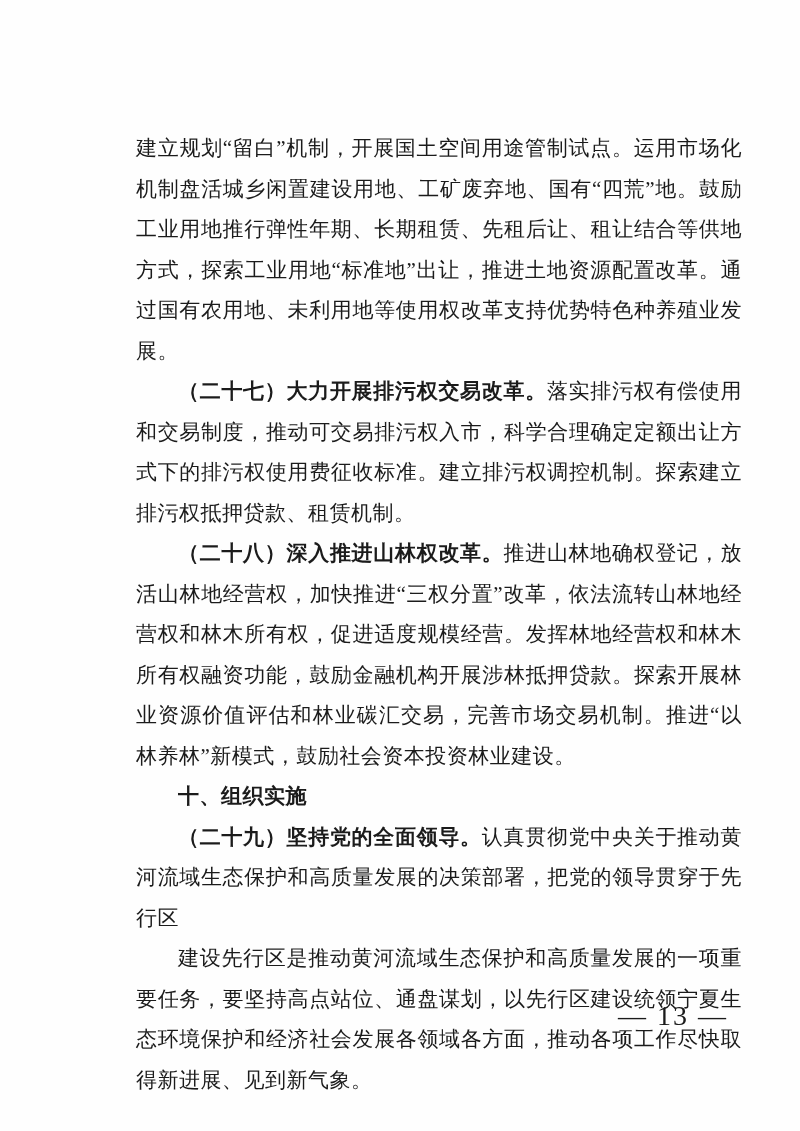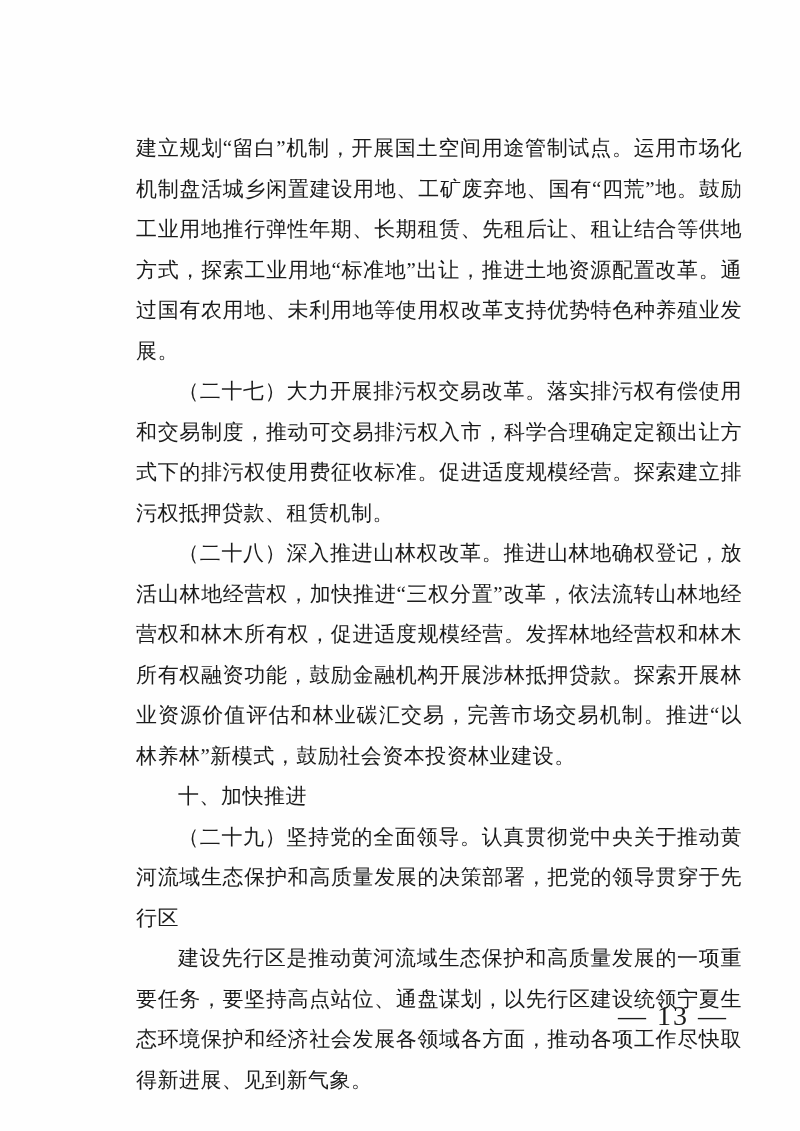--- a/index.html
+++ b/index.html
@@ -32,21 +32,21 @@
     letter-spacing: 0.5px;
   }
   .doc-body p {
     margin: 0;
     padding: 0;
   }
   .para.indent {
     text-indent: 2em;
   }
   .bold {
-    font-weight: 400;
+    font-weight: 700;
   }
   .heading {
     text-indent: 2em;
     font-family: "Liberation Sans", "DejaVu Sans", sans-serif;
     font-weight: 700;
     font-size: 21px;
   }
   .page-number {
     position: absolute;
     top: 1000px;
@@ -55,20 +55,20 @@
     letter-spacing: 2px;
     font-family: "Liberation Serif", "DejaVu Serif", serif;
   }
 </style>
 </head>
 <body style="background: rgb(254, 254, 254); color: rgb(27, 27, 27);">
 
 <div class="page">
   <main class="doc-body">
       <p class="para"><span>建立规划“留白”机制，开展国土空间用途管制试点。运用市场化机制盘活城乡闲置建设用地、工矿废弃地、国有“四荒”地。鼓励工业用地推行弹性年期、长期租赁、先租后让、租让结合等供地方式，探索工业用地“标准地”出让，推进土地资源配置改革。通过国有农用地、未利用地等使用权改革支持优势特色种养殖业发展。</span></p>
-      <p class="para indent"><span class="bold">（二十七）大力开展排污权交易改革。</span><span>落实排污权有偿使用和交易制度，推动可交易排污权入市，科学合理确定定额出让方式下的排污权使用费征收标准。促进适度规模经营。探索建立排污权抵押贷款、租赁机制。</span></p>
+      <p class="para indent"><span class="bold">（二十七）大力开展排污权交易改革。</span><span>落实排污权有偿使用和交易制度，推动可交易排污权入市，科学合理确定定额出让方式下的排污权使用费征收标准。建立排污权调控机制。探索建立排污权抵押贷款、租赁机制。</span></p>
       <p class="para indent"><span class="bold">（二十八）深入推进山林权改革。</span><span>推进山林地确权登记，放活山林地经营权，加快推进“三权分置”改革，依法流转山林地经营权和林木所有权，促进适度规模经营。发挥林地经营权和林木所有权融资功能，鼓励金融机构开展涉林抵押贷款。探索开展林业资源价值评估和林业碳汇交易，完善市场交易机制。推进“以林养林”新模式，鼓励社会资本投资林业建设。</span></p>
-      <p class="heading"><span class="bold">十、加快推进</span></p>
+      <p class="heading"><span class="bold">十、组织实施</span></p>
       <p class="para indent"><span class="bold">（二十九）坚持党的全面领导。</span><span>认真贯彻党中央关于推动黄河流域生态保护和高质量发展的决策部署，把党的领导贯穿于先行区</span></p>
       <p class="para indent"><span>建设先行区是推动黄河流域生态保护和高质量发展的一项重要任务，要坚持高点站位、通盘谋划，以先行区建设统领宁夏生态环境保护和经济社会发展各领域各方面，推动各项工作尽快取得新进展、见到新气象。</span></p>
     </main>
   <div class="page-number">— 13 —</div>
 </div>
 
 </body></html>

